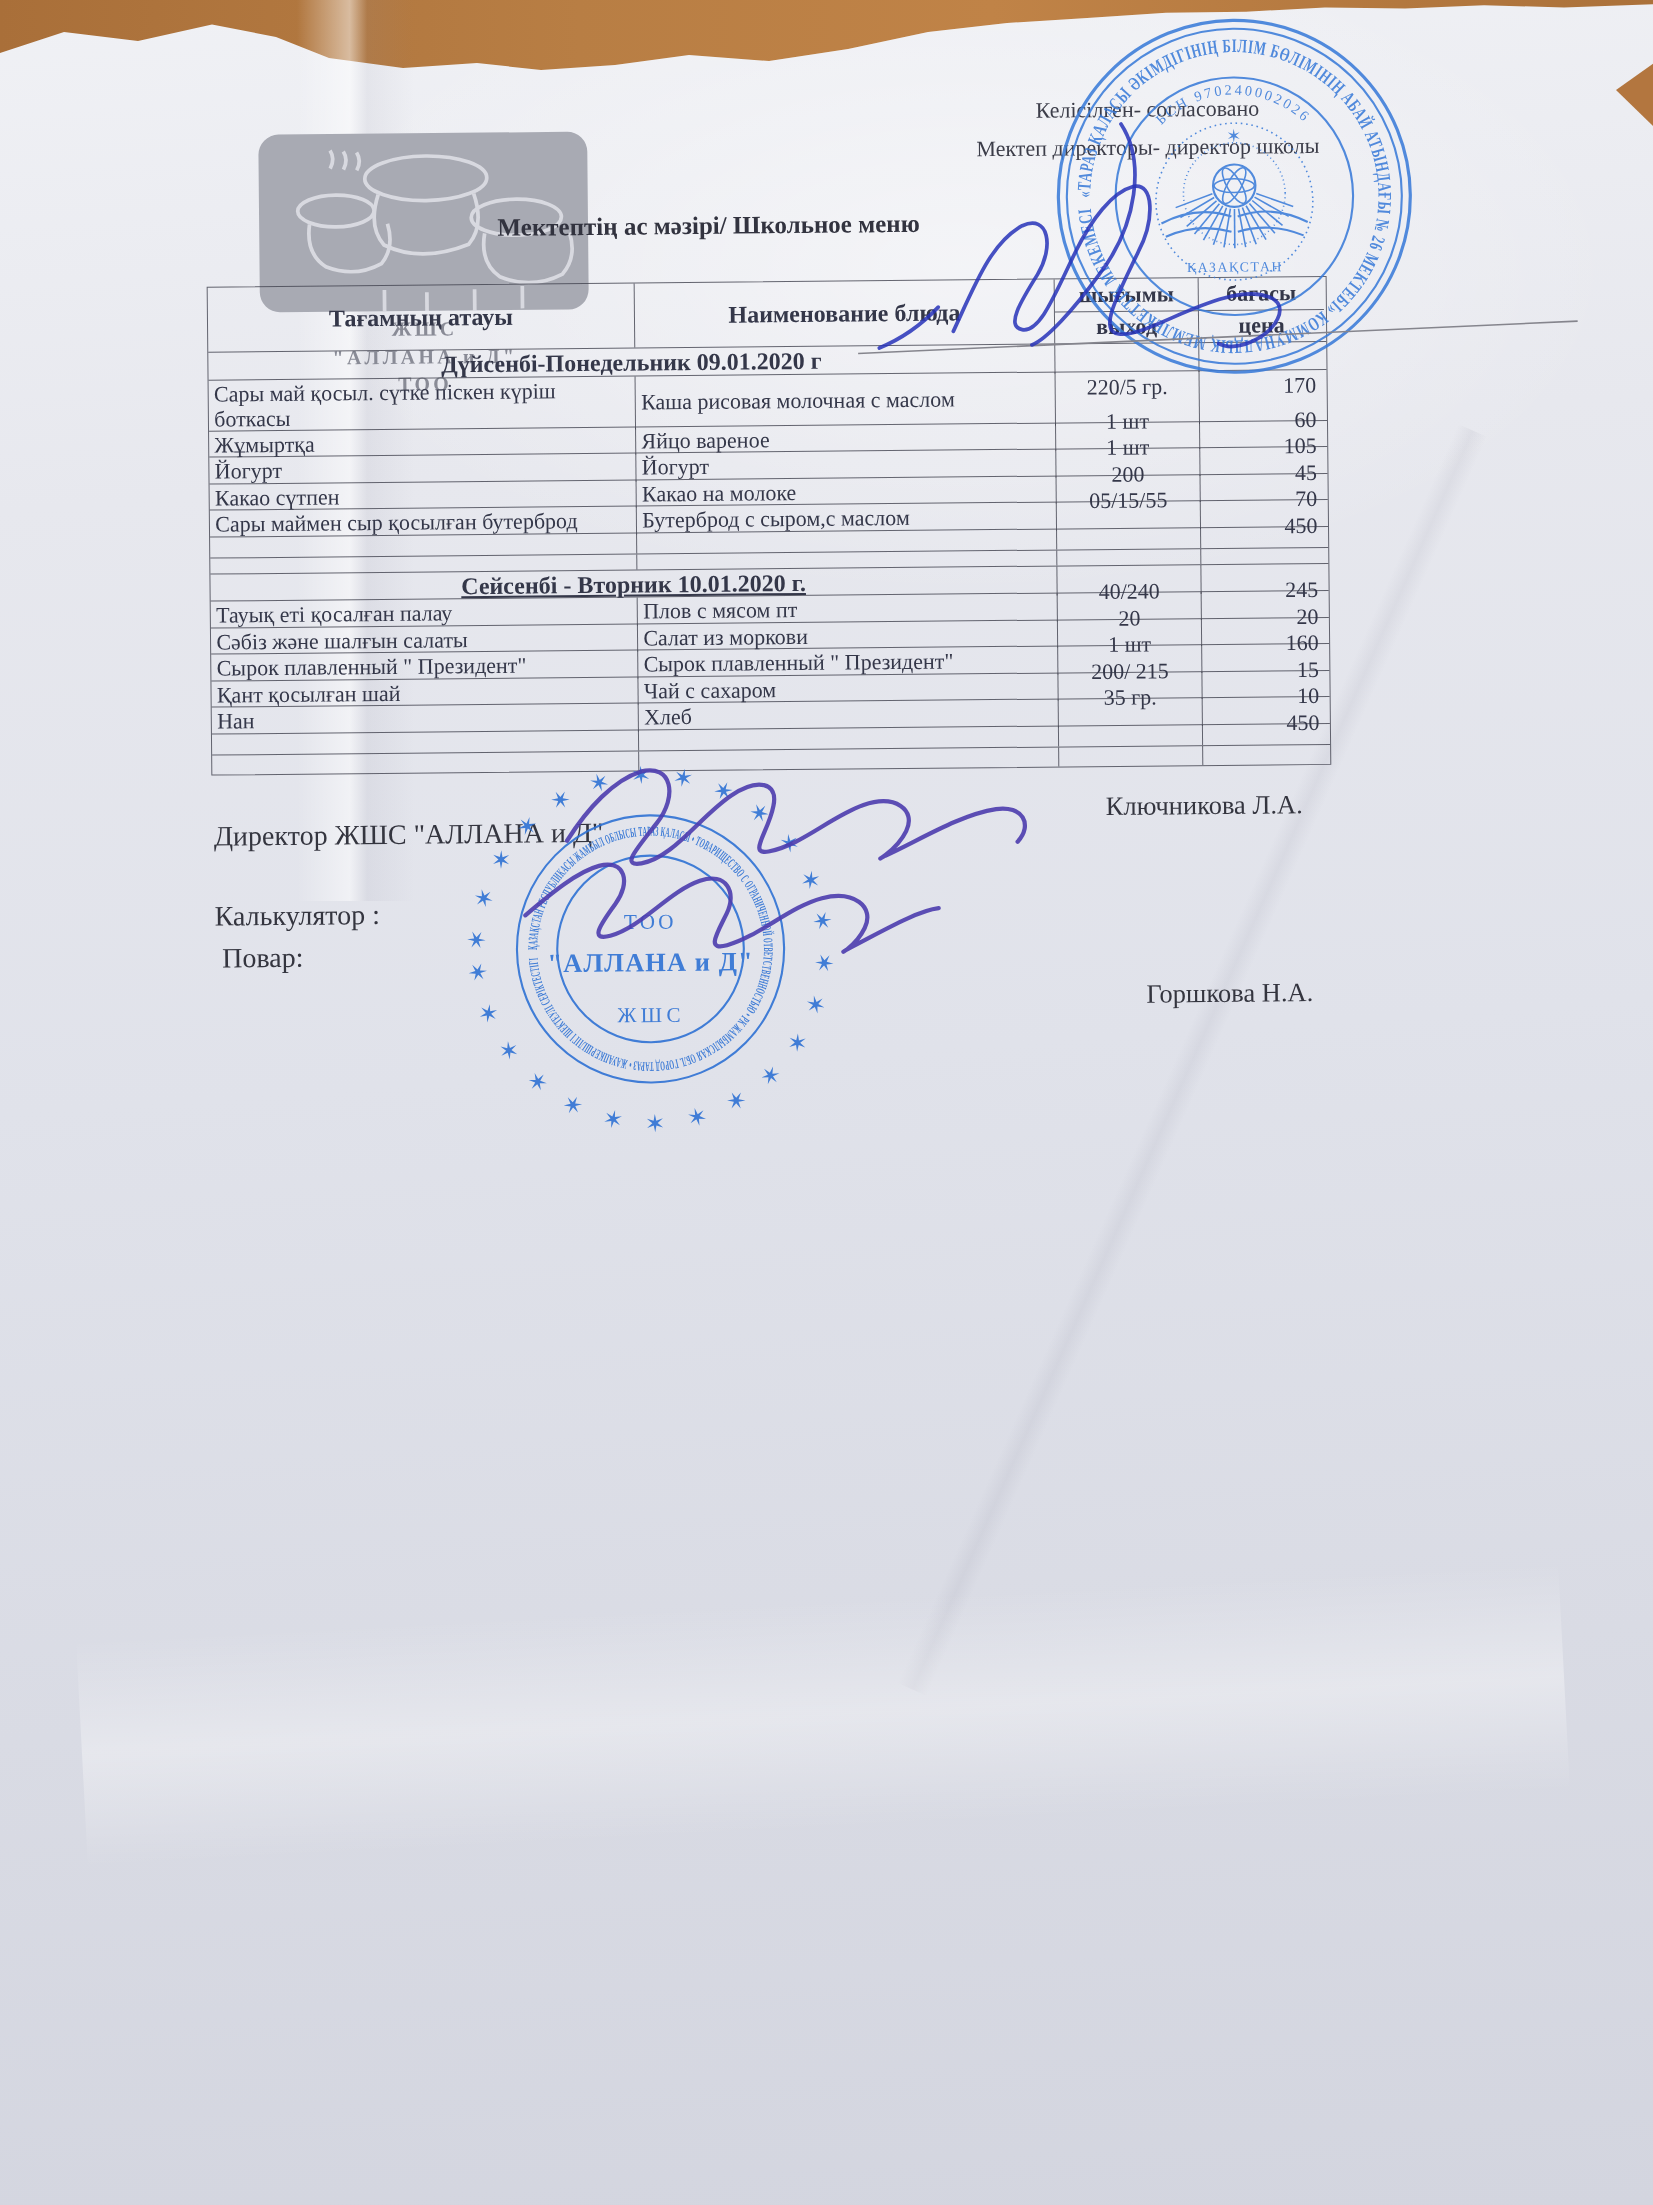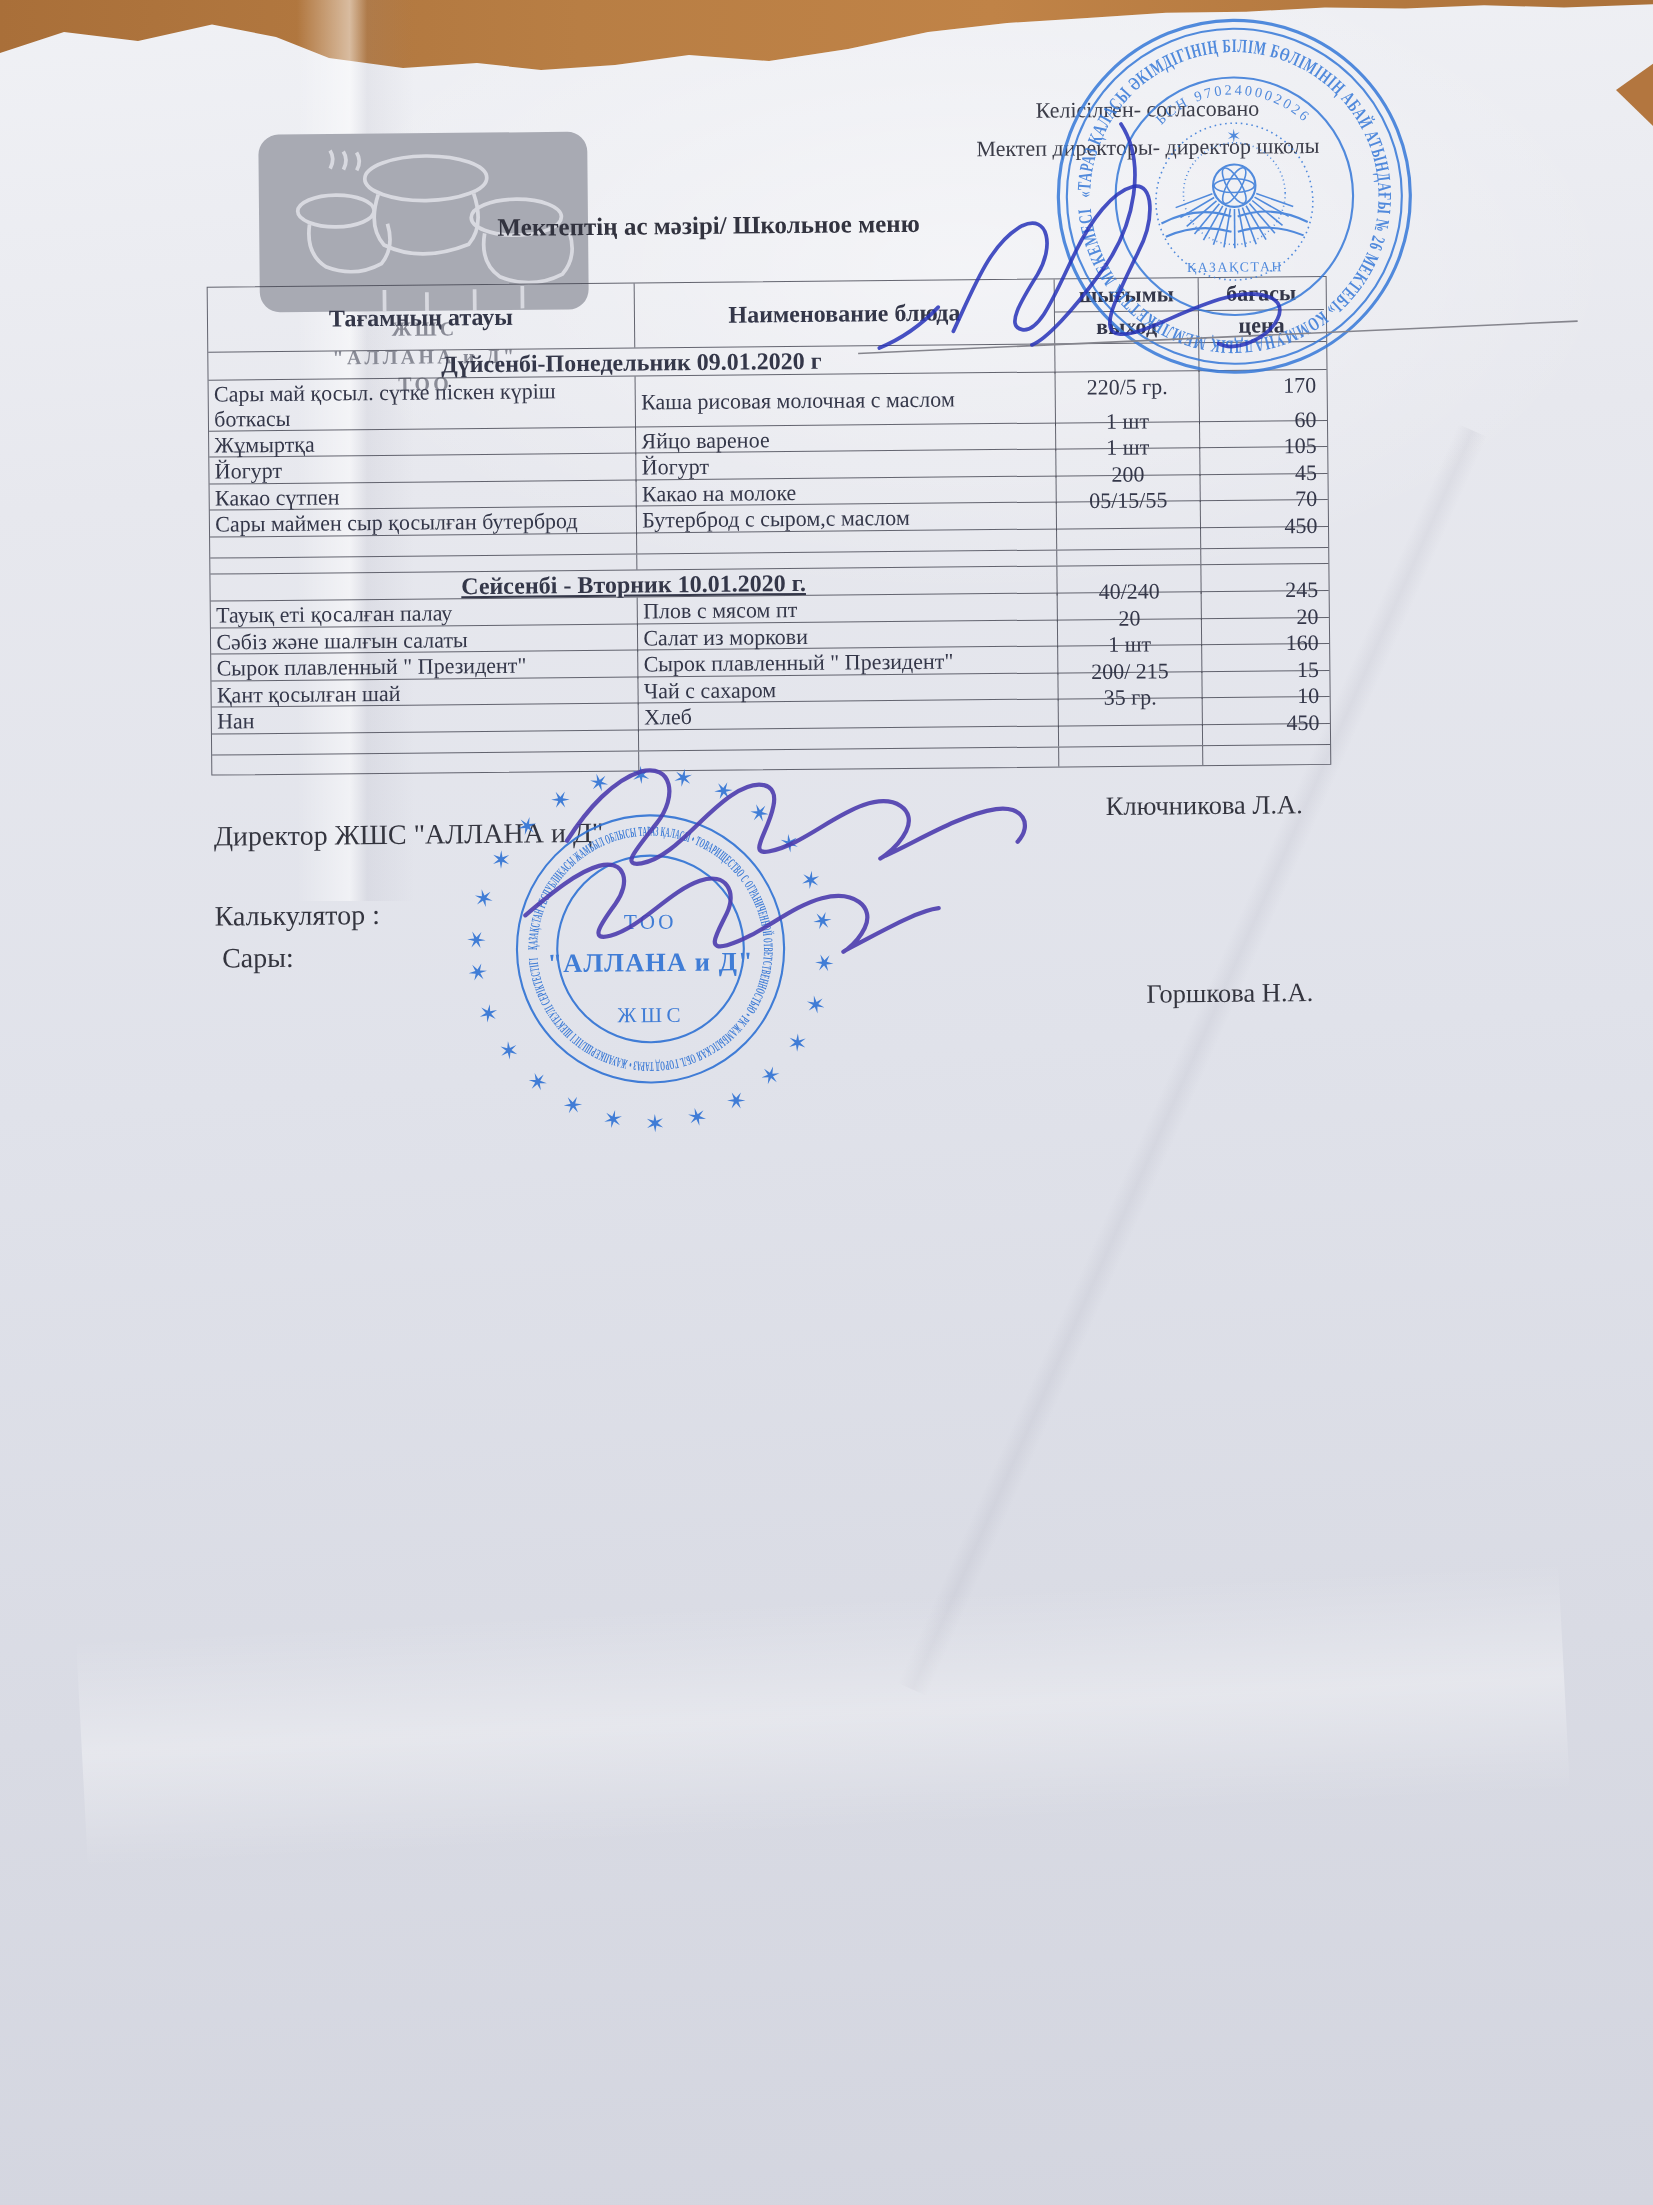--- a/index.html
+++ b/index.html
@@ -259,21 +259,21 @@
           <div class="t-cell ru-cell"></div>
           <div class="t-cell out-cell"></div>
           <div class="t-cell price-cell"></div>
         </div>
       </div>
 
     <div class="b-label" style="left:210px;top:815px;">Директор ЖШС "АЛЛАНА и Д"</div>
     <div class="b-name" style="left:1102px;top:794px;">Ключникова  Л.А.</div>
     <div class="b-label" style="left:210px;top:895px;">Калькулятор :</div>
     <div class="b-name" style="left:1141px;top:982px;">Горшкова Н.А.</div>
-    <div class="b-label" style="left:217px;top:937px;">Сары:</div>
+    <div class="b-label" style="left:217px;top:937px;">Повар:</div>
 
     <svg class="school-stamp" width="371" height="371" viewBox="0 0 700 700">
       <defs>
         <path id="ringA" d="M350,350 m-272,0 a272,272 0 1,1 544,0 a272,272 0 1,1 -544,0"></path>
         <path id="ringB" d="M350,350 m-192,0 a192,192 0 1,1 384,0 a192,192 0 1,1 -384,0"></path>
       </defs>
       <circle class="s-stroke" cx="350" cy="350" r="332" stroke-width="6"></circle>
       <circle class="s-stroke" cx="350" cy="350" r="316" stroke-width="4"></circle>
       <circle class="s-stroke" cx="350" cy="350" r="224" stroke-width="4"></circle>
       <text class="s-fill" font-size="36" font-weight="bold" letter-spacing="2">

